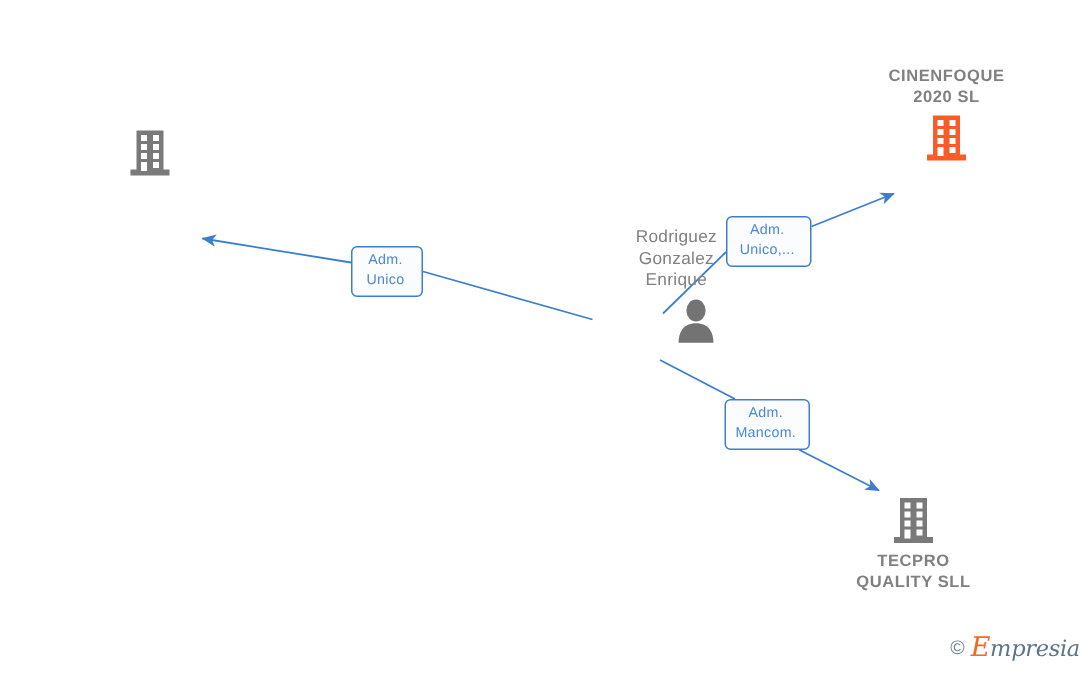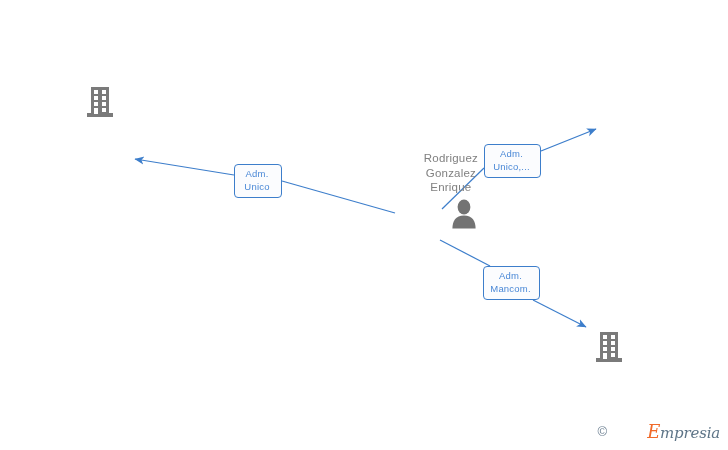--- a/index.html
+++ b/index.html
@@ -77,21 +77,20 @@
   .wm-c {
     font-size: 13px;
     color: #6b7f91;
   }
   .wm-text {
     font-family: "DejaVu Serif", serif;
     font-style: italic;
     font-size: 15px;
     color: #5d7487;
     letter-spacing: -0.2px;
-    margin-left: 36px;
   }
   .wm-text .wm-e {
     color: #f06a2a;
     font-size: 18px;
   }
 </style>
 </head>
 <body>
 
 <div id="canvas">
@@ -123,20 +122,38 @@
         <rect x="9" y="11" width="4" height="4" fill="#ffffff"></rect>
         <rect x="17" y="11" width="4" height="4" fill="#ffffff"></rect>
         <rect x="9" y="17" width="4" height="4" fill="#ffffff"></rect>
         <rect x="17" y="17" width="4" height="4" fill="#ffffff"></rect>
         <rect x="9" y="23" width="4" height="6" fill="#ffffff"></rect>
         <rect x="17" y="23" width="4" height="4" fill="#ffffff"></rect>
       </svg>
     </div>
   </div>
 
+  <div class="node label-top" style="left:566px; top:44px;">
+    <div class="node-label">CINENFOQUE
+2020  SL</div>
+    <div class="node-icon">
+      <svg width="30" height="34" viewBox="0 0 30 34">
+        <rect x="6" y="2" width="18" height="27" fill="#fa5c28"></rect>
+        <rect x="2" y="28" width="26" height="4" fill="#fa5c28"></rect>
+        <rect x="9" y="5" width="4" height="4" fill="#ffffff"></rect>
+        <rect x="17" y="5" width="4" height="4" fill="#ffffff"></rect>
+        <rect x="9" y="11" width="4" height="4" fill="#ffffff"></rect>
+        <rect x="17" y="11" width="4" height="4" fill="#ffffff"></rect>
+        <rect x="9" y="17" width="4" height="4" fill="#ffffff"></rect>
+        <rect x="17" y="17" width="4" height="4" fill="#ffffff"></rect>
+        <rect x="9" y="23" width="4" height="6" fill="#ffffff"></rect>
+        <rect x="17" y="23" width="4" height="4" fill="#ffffff"></rect>
+      </svg>
+    </div>
+  </div>
 
   <div class="node label-top" style="left:348px; top:151px;align-items:flex-end;">
     <div class="node-label person">Rodriguez
 Gonzalez
 Enrique</div>
     <div class="node-icon">
       <svg width="28" height="31" viewBox="0 0 28 31">
         <ellipse cx="14" cy="9" rx="6.4" ry="7.4" fill="#737373"></ellipse>
         <path d="M14 17.5 C5.5 17.5 2.4 23.4 2.4 30.5 L25.6 30.5 C25.6 23.4 22.5 17.5 14 17.5 Z" fill="#737373"></path>
       </svg>
@@ -151,20 +168,22 @@
         <rect x="9" y="5" width="4" height="4" fill="#ffffff"></rect>
         <rect x="17" y="5" width="4" height="4" fill="#ffffff"></rect>
         <rect x="9" y="11" width="4" height="4" fill="#ffffff"></rect>
         <rect x="17" y="11" width="4" height="4" fill="#ffffff"></rect>
         <rect x="9" y="17" width="4" height="4" fill="#ffffff"></rect>
         <rect x="17" y="17" width="4" height="4" fill="#ffffff"></rect>
         <rect x="9" y="23" width="4" height="6" fill="#ffffff"></rect>
         <rect x="17" y="23" width="4" height="4" fill="#ffffff"></rect>
       </svg>
     </div>
+    <div class="node-label">TECPRO
+QUALITY SLL</div>
   </div>
 
   <div class="edge-label" style="left:234px; top:164px; width:48px; height:34px;">Adm.
 Unico</div>
 
   <div class="edge-label" style="left:484px; top:144px; width:57px; height:34px;">Adm.
 Unico,...</div>
 
   <div class="edge-label" style="left:483px; top:266px; width:57px; height:34px;">Adm.
 Mancom.</div>

